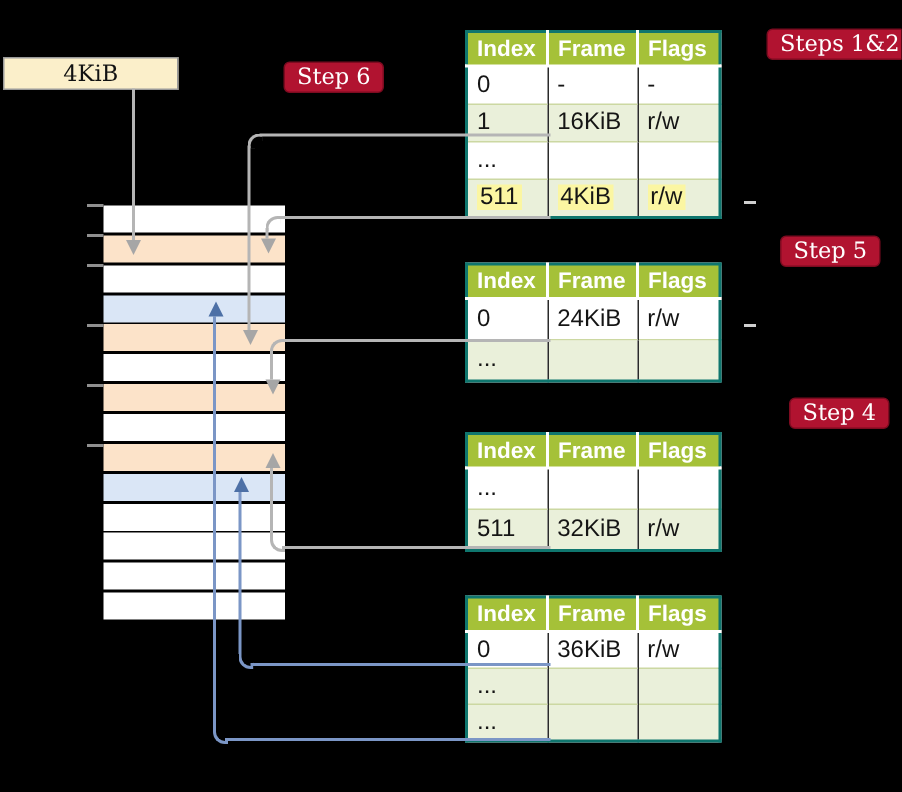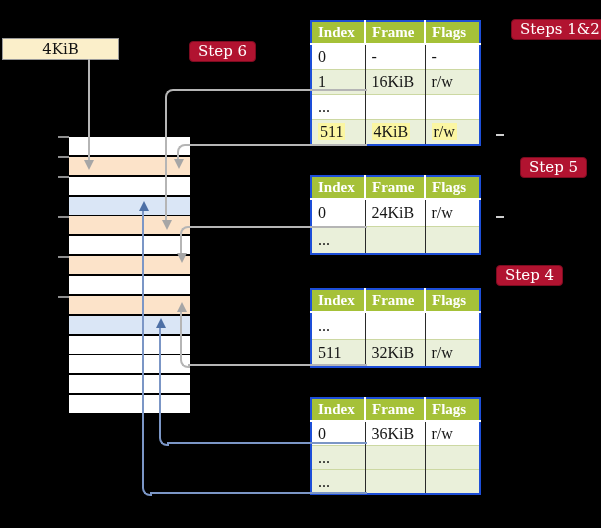--- a/index.html
+++ b/index.html
@@ -21,22 +21,22 @@
   }
   
   #memory{position:absolute;left:69px;top:137px;width:121px;height:278px}
   .mrow{position:absolute;left:0;width:121px;height:18px}
   .white{background:#ffffff}
   .peach{background:var(--peach)}
   .bluerow{background:var(--bluerow)}
   .tick{position:absolute;left:58px;width:11px;height:2px;background:#8f8f8f}
   
   .pt{position:absolute;left:310px}
-  .pt table{border-collapse:collapse;background:#fff;border:2px solid #1d4ed8;
-    font-family:Liberation Serif, serif;font-size:16px;color:#151515}
+  .pt table{border-collapse:collapse;background:#fff;border:2px solid #0f766e;
+    font-family:Liberation Sans, sans-serif;font-size:16px;color:#151515}
   .pt th{background:var(--green);color:#fff;font-weight:bold;font-size:15px;
     text-align:left;padding:2px 6px;border-right:2px solid #fff;border-bottom:2px solid #fff}
   .pt th:last-child{border-right:none}
   .pt td{padding:0 6px;border-right:1.5px solid #2a2a2a;border-top:1.5px solid #ccd8a2;
     vertical-align:middle;overflow:hidden;white-space:nowrap}
   .pt td:last-child{border-right:none}
   .pt tr.shade td{background:var(--rowgreen)}
   .pt .hl{background:var(--highlight);padding:0 2px}
   .t0 td{height:24px}
   .t1 td,.t2 td{height:26px}
@@ -63,21 +63,21 @@
 </head>
 <body>
 
 <div class="frame-box">
   <span>4KiB</span>
 </div>
 
 <div class="steplabel" style="left:189px;top:41px">Step 6</div>
 <div class="steplabel" style="left:511px;top:19px">Steps 1&amp;2</div>
 <div class="steplabel" style="left:520px;top:157px">Step 5</div>
-<div class="steplabel" style="left:496px;top:265px">Step 4</div>
+<div class="steplabel" style="left:526px;top:265px">Step 4</div>
 
 <div id="memory">
     <div class="mrow white" style="top: 0px;"></div>
     <div class="mrow peach" style="top: 20px;"></div>
     <div class="mrow white" style="top: 40px;"></div>
     <div class="mrow bluerow" style="top: 60px;"></div>
     <div class="mrow peach" style="top: 79px;"></div>
     <div class="mrow white" style="top: 99px;"></div>
     <div class="mrow peach" style="top: 119px;"></div>
     <div class="mrow white" style="top: 139px;"></div>

